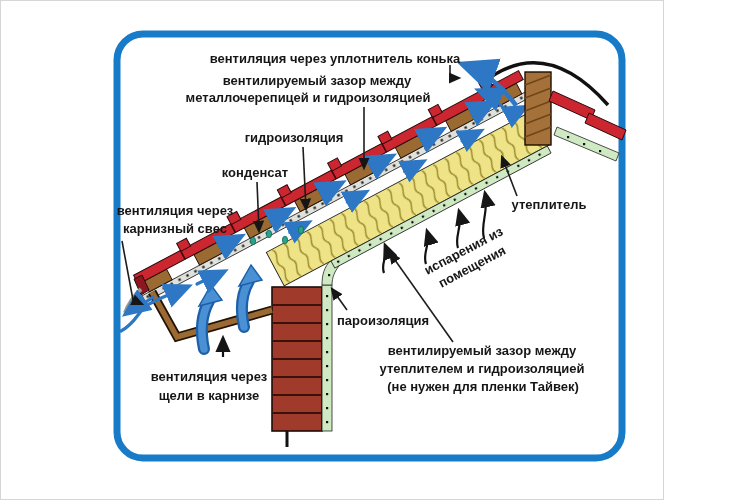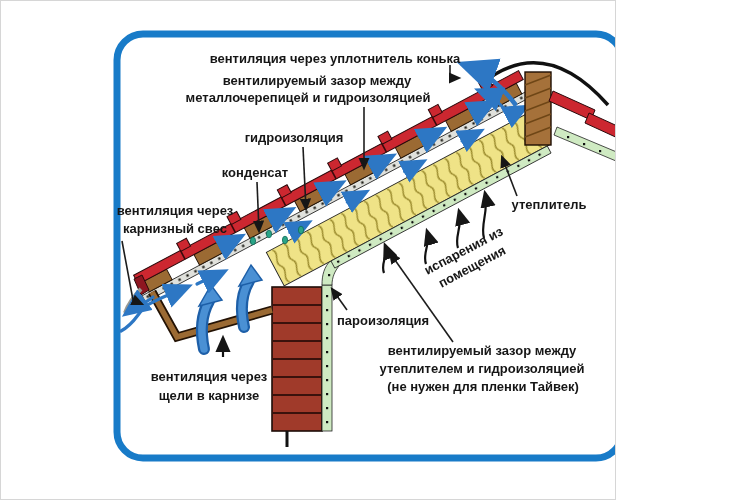--- a/index.html
+++ b/index.html
@@ -1,16 +1,16 @@
 <!DOCTYPE html>
 <html><head>
 <meta charset="utf-8">
 <style>
   html,body{margin:0;padding:0;background:#fff;}
-  .page{position:relative;width:616px;height:500px;background:#ffffff;
+  .page{position:relative;width:664px;height:500px;background:#ffffff;
         border:1px solid #d6d6d6;box-sizing:border-box;overflow:hidden;
         font-family:"Liberation Sans",sans-serif;}
   svg{position:absolute;left:0;top:0;}
   .lbl{font:700 13px "Liberation Sans",sans-serif;fill:#161616;}
   .ptr{stroke:#1d1d1d;stroke-width:1.6;fill:none;}
   .vap{stroke:#111;stroke-width:2.2;fill:none;}
   .squig{fill:none;stroke-linecap:round;}
 </style>
 </head>
 <body>

